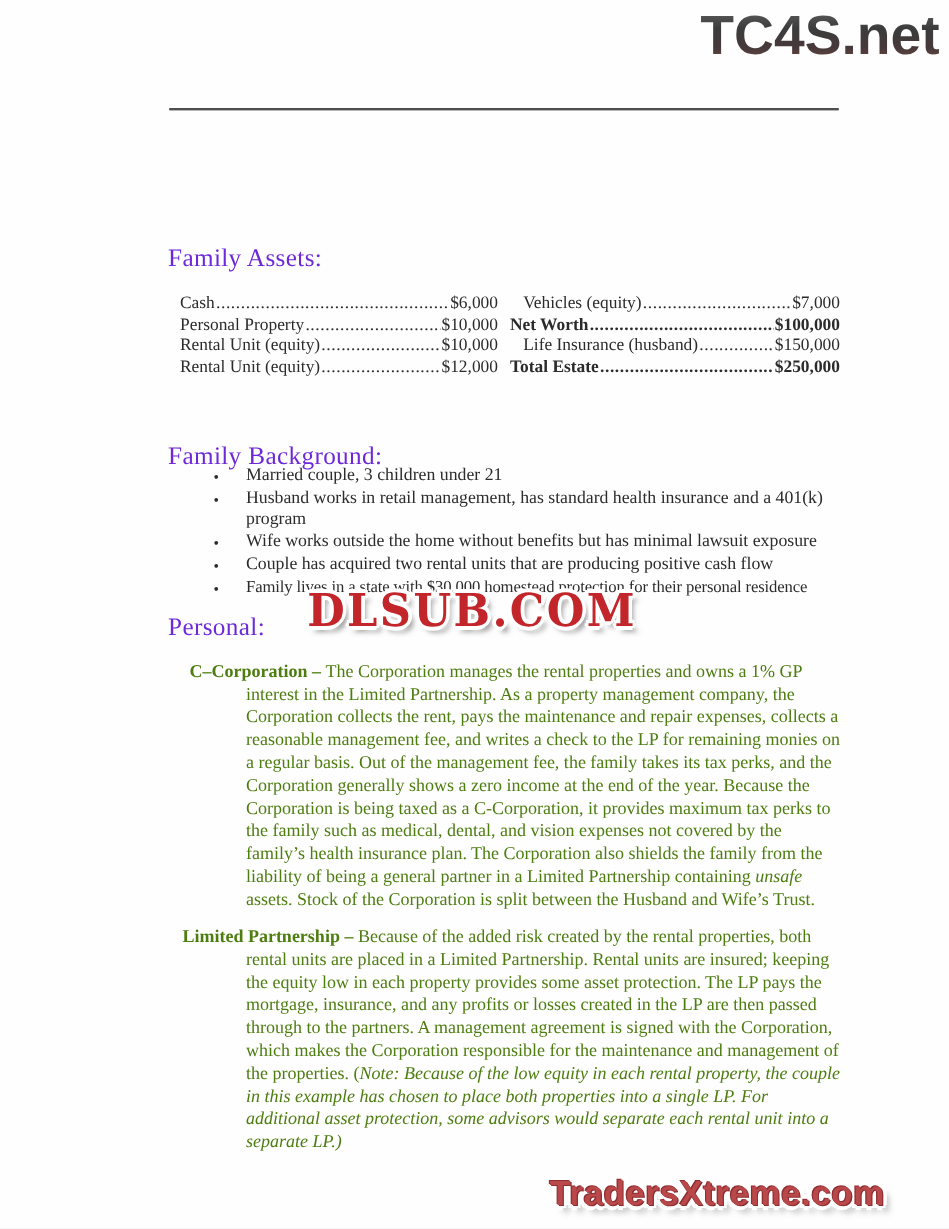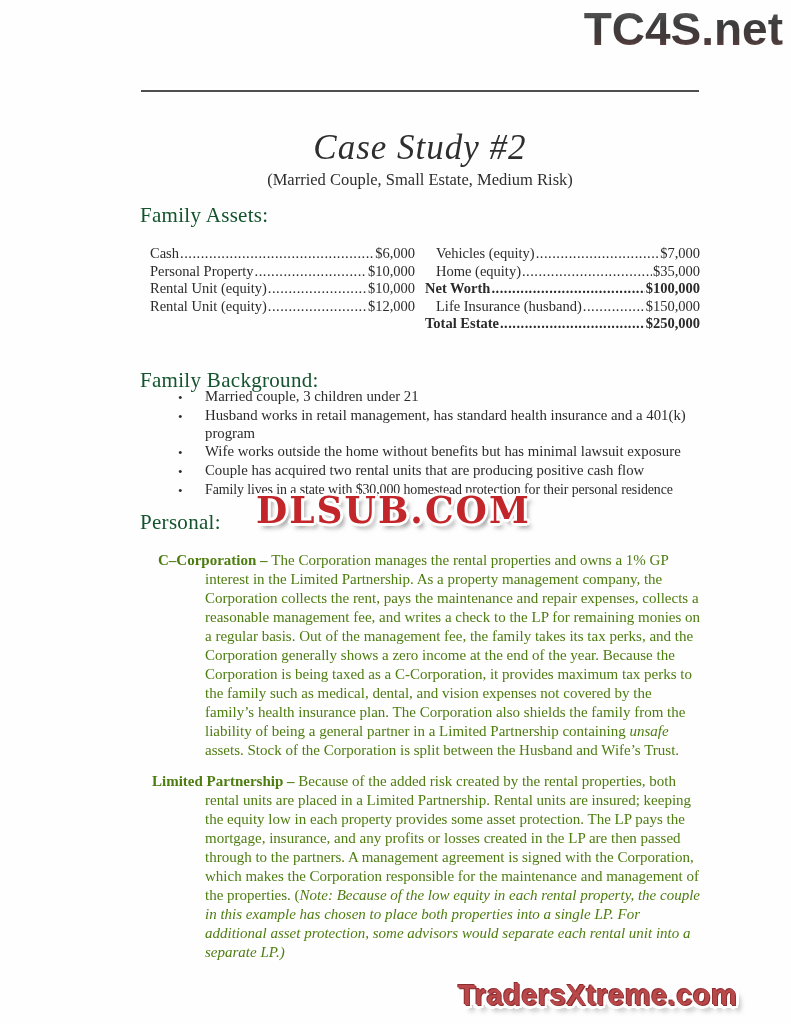--- a/index.html
+++ b/index.html
@@ -27,21 +27,21 @@
     position:absolute; left:141px; top:90px; width:558px; height:0;
     border-top:2px solid #4f4f4f;
   }
 
   .title-block { position:absolute; left:140px; top:128px; width:560px; text-align:center; }
   .title-main { font-size:35px; font-style:italic; color:#2e2e2e; letter-spacing:1px; }
   .title-sub  { font-size:16.5px; margin-top:2px; color:#2e2e2e; }
 
   .section-heading {
     position:absolute; left:140px;
-    font-size:21px; color:#14532d; letter-spacing:0.3px;
+    font-size:21px; color:#6d28d9; letter-spacing:0.3px;
   }
   .h-assets     { top:203px; }
   .h-background { top:368px; }
   .h-analysis   { top:510px; }
 
   
   .assets { position:absolute; left:150px; top:245px; width:550px; display:flex; }
   .assets-col { font-size:14.5px; line-height:17.6px; }
   .col-left  { width:265px; margin-right:10px; }
   .col-right { width:275px; }
@@ -100,24 +100,20 @@
 </style>
 </head>
 <body>
 
 <div class="page">
 
   <div class="tc4s-logo">TC4S.net</div>
 
   <div class="rule"></div>
 
-  <div class="title-block">
-    <div class="title-main">Case Study #2</div>
-    <div class="title-sub">(Married Couple, Small Estate, Medium Risk)</div>
-  </div>
 
   <div class="section-heading h-assets">Family Assets:</div>
 
   <div class="assets">
     <div class="assets-col col-left">
       <div class="arow">
           <span class="lbl">Cash</span>
           <span class="dots"></span>
           <span class="val">$6,000</span>
         </div>
@@ -135,25 +131,20 @@
           <span class="lbl">Rental Unit (equity)</span>
           <span class="dots"></span>
           <span class="val">$12,000</span>
         </div>
     </div>
     <div class="assets-col col-right">
       <div class="arow indent">
           <span class="lbl">Vehicles (equity)</span>
           <span class="dots"></span>
           <span class="val">$7,000</span>
-        </div>
-      <div class="arow indent">
-          <span class="lbl">Home (equity)</span>
-          <span class="dots"></span>
-          <span class="val">$35,000</span>
         </div>
       <div class="arow bold">
           <span class="lbl">Net Worth</span>
           <span class="dots"></span>
           <span class="val">$100,000</span>
         </div>
       <div class="arow indent">
           <span class="lbl">Life Insurance (husband)</span>
           <span class="dots"></span>
           <span class="val">$150,000</span>

